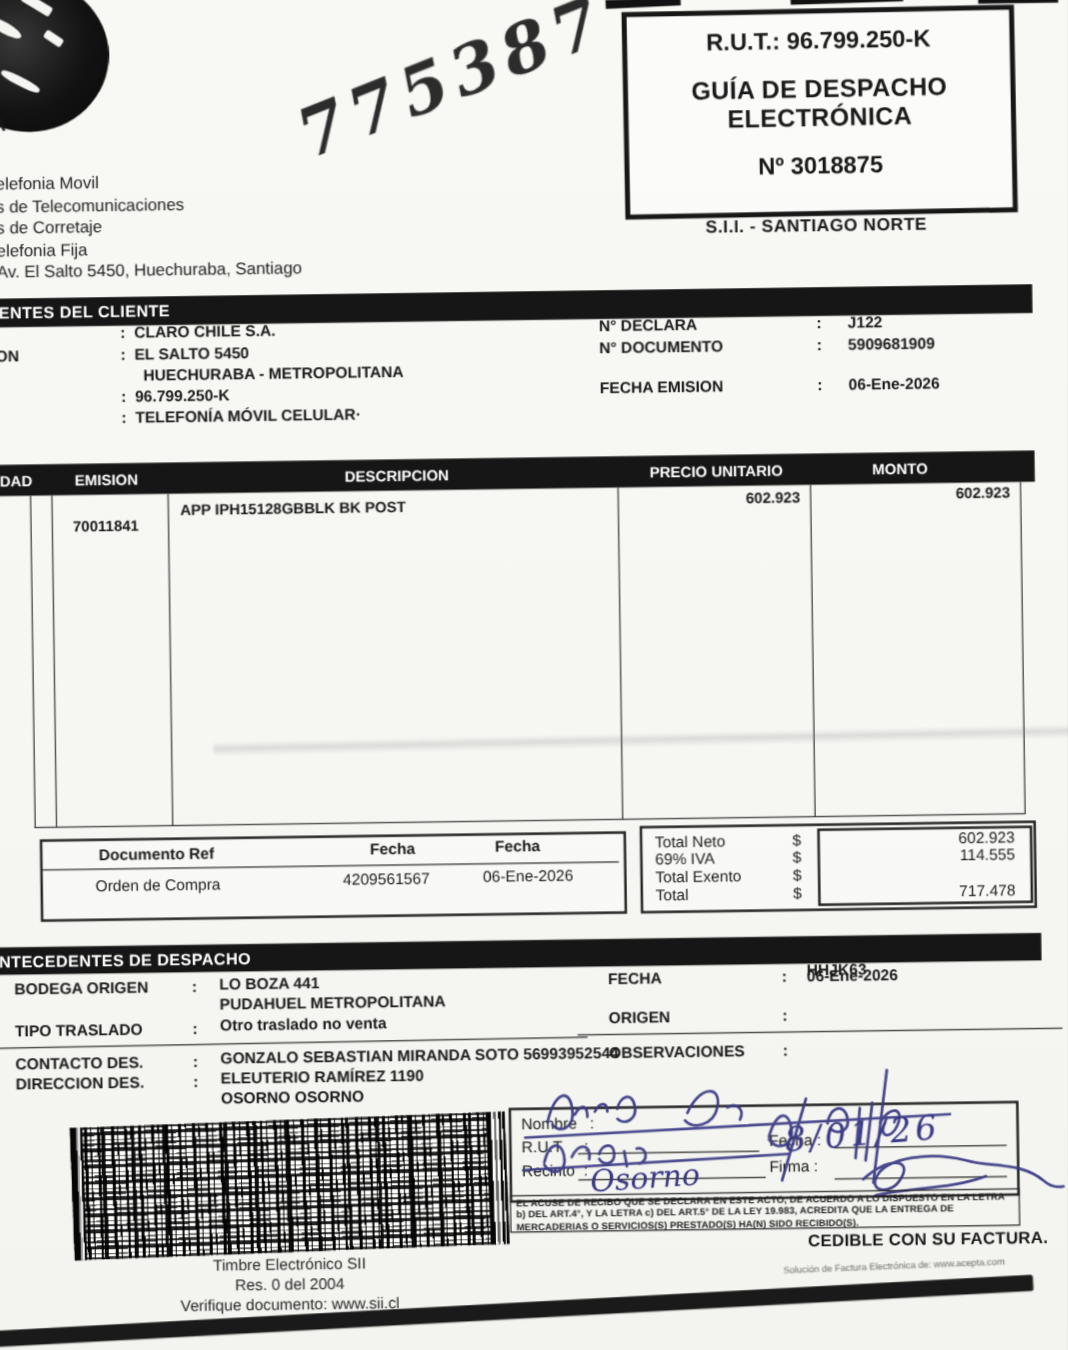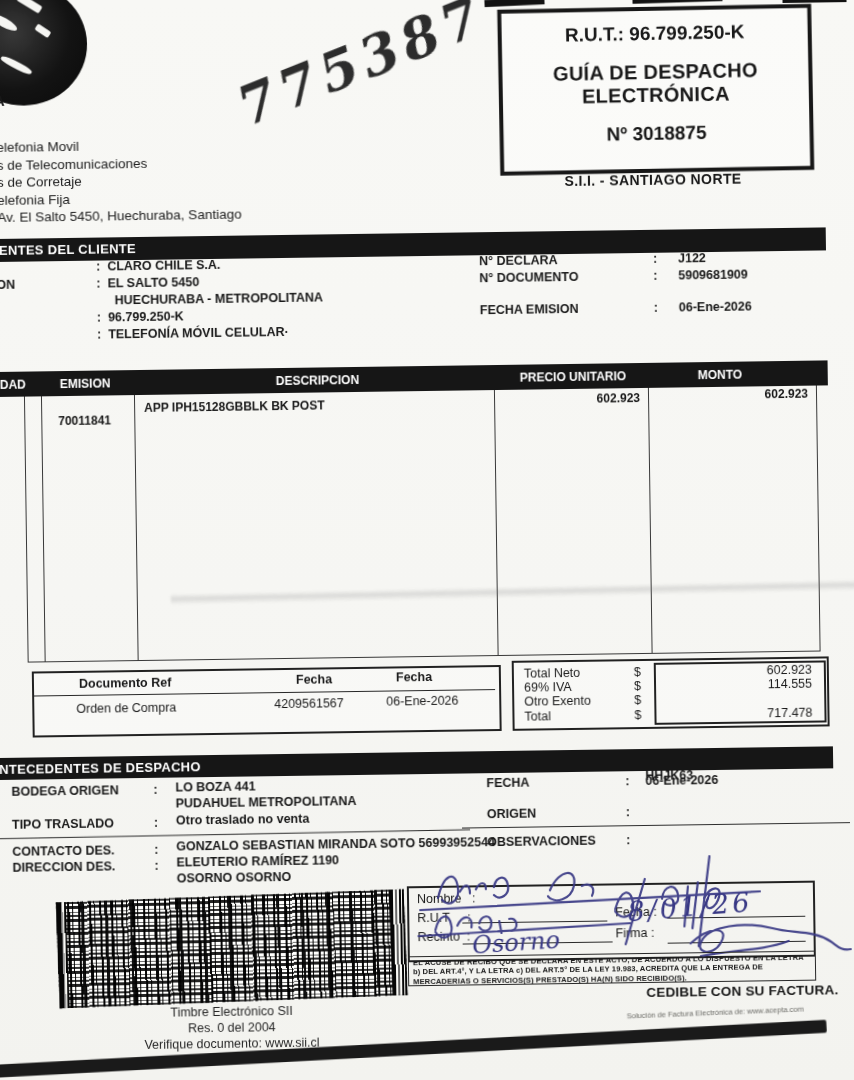--- a/index.html
+++ b/index.html
@@ -137,21 +137,21 @@
   </div>
 
   <div class="box" style="left:510px;top:662px;width:313px;height:66px;">
     <div class="abs" style="left:140px;top:2px;width:168px;height:58px;border:2px solid #242424;"></div>
     <div class="abs totrow" style="left:10px;top:4px;">Total Neto</div>
     <div class="abs totrow" style="left:120px;top:4px;">$</div>
     <div class="abs totrow" style="left:150px;top:4px;width:148px;text-align:right;">602.923</div>
     <div class="abs totrow" style="left:10px;top:18px;">69% IVA</div>
     <div class="abs totrow" style="left:120px;top:18px;">$</div>
     <div class="abs totrow" style="left:150px;top:18px;width:148px;text-align:right;">114.555</div>
-    <div class="abs totrow" style="left:10px;top:32px;">Otro Exento</div>
+    <div class="abs totrow" style="left:10px;top:32px;">Total Exento</div>
     <div class="abs totrow" style="left:120px;top:32px;">$</div>
     <div class="abs totrow" style="left:150px;top:32px;width:148px;text-align:right;"></div>
     <div class="abs totrow" style="left:10px;top:47px;">Total</div>
     <div class="abs totrow" style="left:120px;top:47px;">$</div>
     <div class="abs totrow" style="left:150px;top:47px;width:148px;text-align:right;">717.478</div>
   </div>
 
   <div class="bar" style="top:752px;height:22px;">
     <span style="padding-left:4px;">NTECEDENTES DE DESPACHO</span>
   </div>

